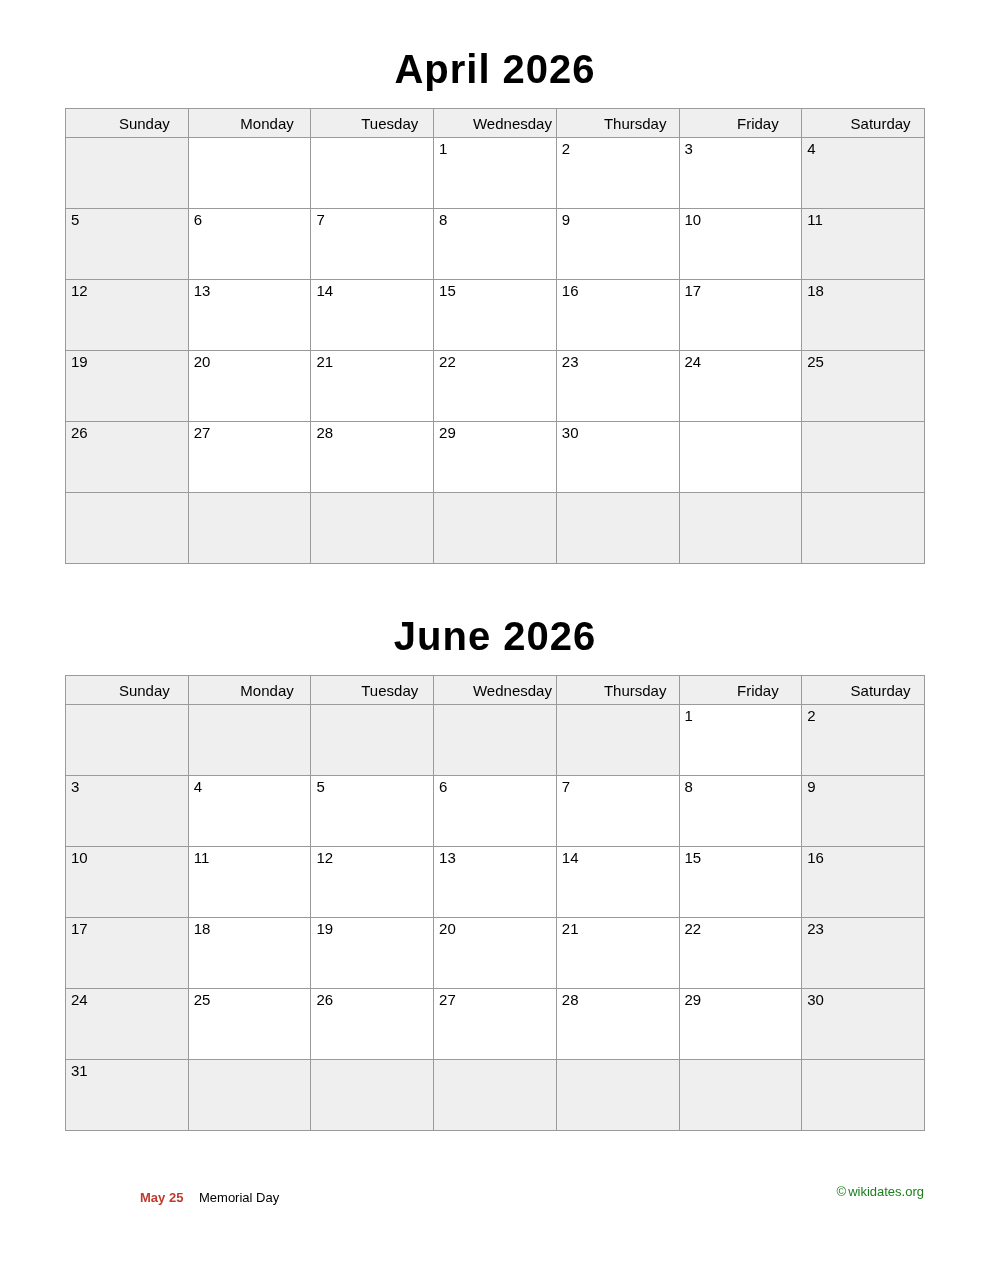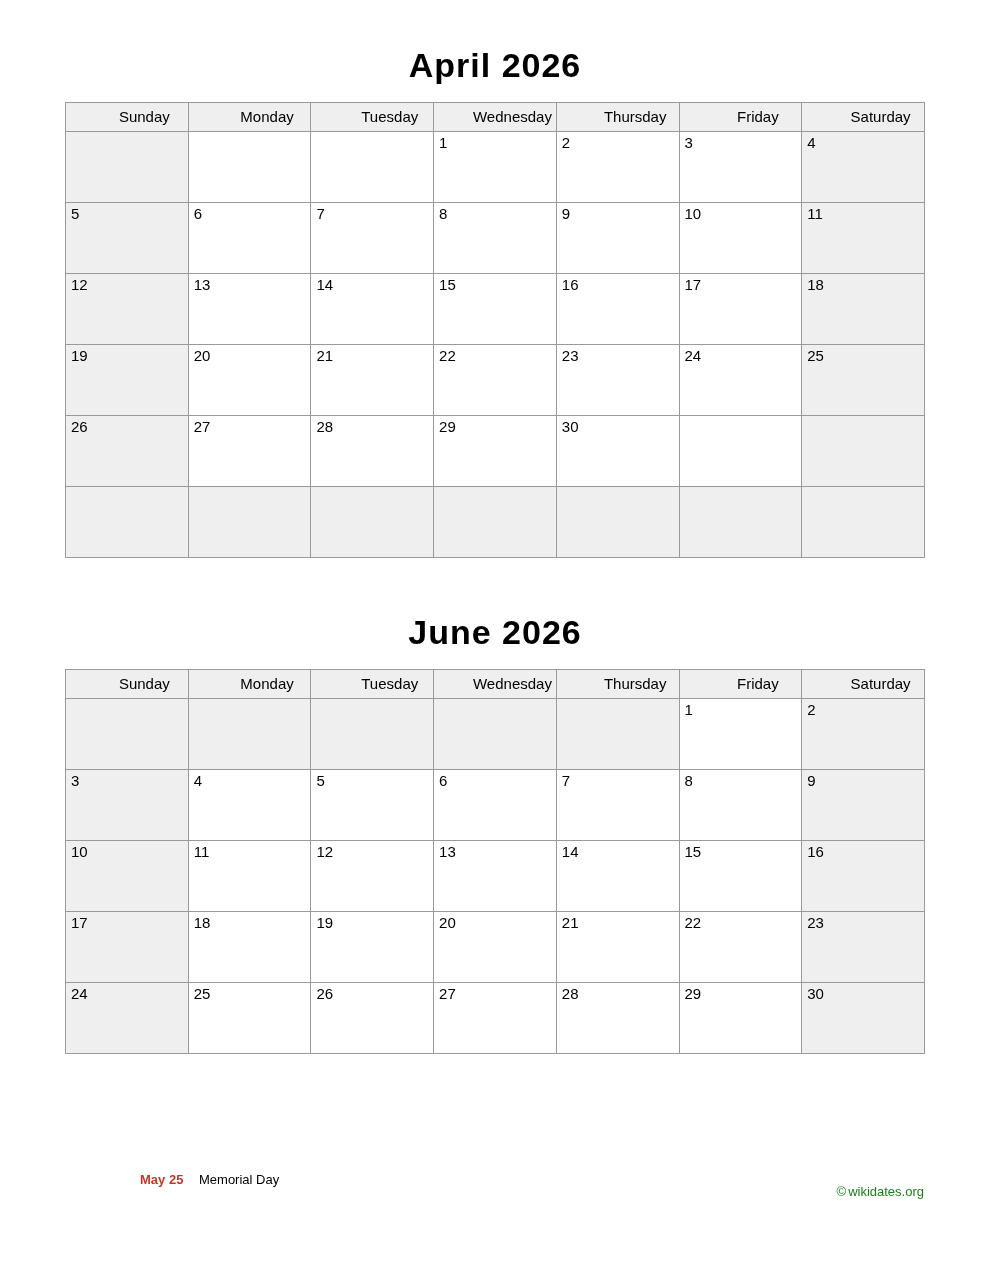--- a/index.html
+++ b/index.html
@@ -24,21 +24,21 @@
   .month-block {
     position: absolute;
     left: 65px;
     width: 860px;
   }
   #month-april { top: 48px; }
   #month-may   { top: 615px; }
 
   .month-title {
     text-align: center;
-    font-size: 34px;
+    font-size: 40px;
     font-weight: bold;
     letter-spacing: 1px;
     margin: 0 0 18px 0;
     line-height: 1.05;
   }
 
   table.calendar {
     border-collapse: collapse;
     width: 860px;
     table-layout: fixed;
@@ -75,21 +75,21 @@
   .footer {
     position: absolute;
     left: 65px;
     right: 65px;
     top: 1172px;
     height: 24px;
   }
   .holiday-line {
     position: absolute;
     left: 75px;
-    top: 0;
+    top: 18px;
     font-size: 13px;
   }
   .holiday-date {
     color: #c0392b;
     font-weight: bold;
     margin-right: 12px;
   }
   .holiday-name {
     color: #000000;
   }
@@ -385,20 +385,43 @@
               <span class="daynum">27</span>
             </td>
           <td>
               <span class="daynum">28</span>
             </td>
           <td>
               <span class="daynum">29</span>
             </td>
           <td class="weekend">
               <span class="daynum">30</span>
+            </td>
+        </tr>
+        <tr>
+          <td class="weekend">
+              <span class="daynum">31</span>
+            </td>
+          <td class="empty">
+              <span class="daynum"></span>
+            </td>
+          <td class="empty">
+              <span class="daynum"></span>
+            </td>
+          <td class="empty">
+              <span class="daynum"></span>
+            </td>
+          <td class="empty">
+              <span class="daynum"></span>
+            </td>
+          <td class="empty">
+              <span class="daynum"></span>
+            </td>
+          <td class="weekend">
+              <span class="daynum"></span>
             </td>
         </tr>
       </tbody>
     </table>
   </div>
 
   <div class="footer">
     <div class="holiday-line">
       <span class="holiday-date">May 25</span>
       <span class="holiday-name">Memorial Day</span>

